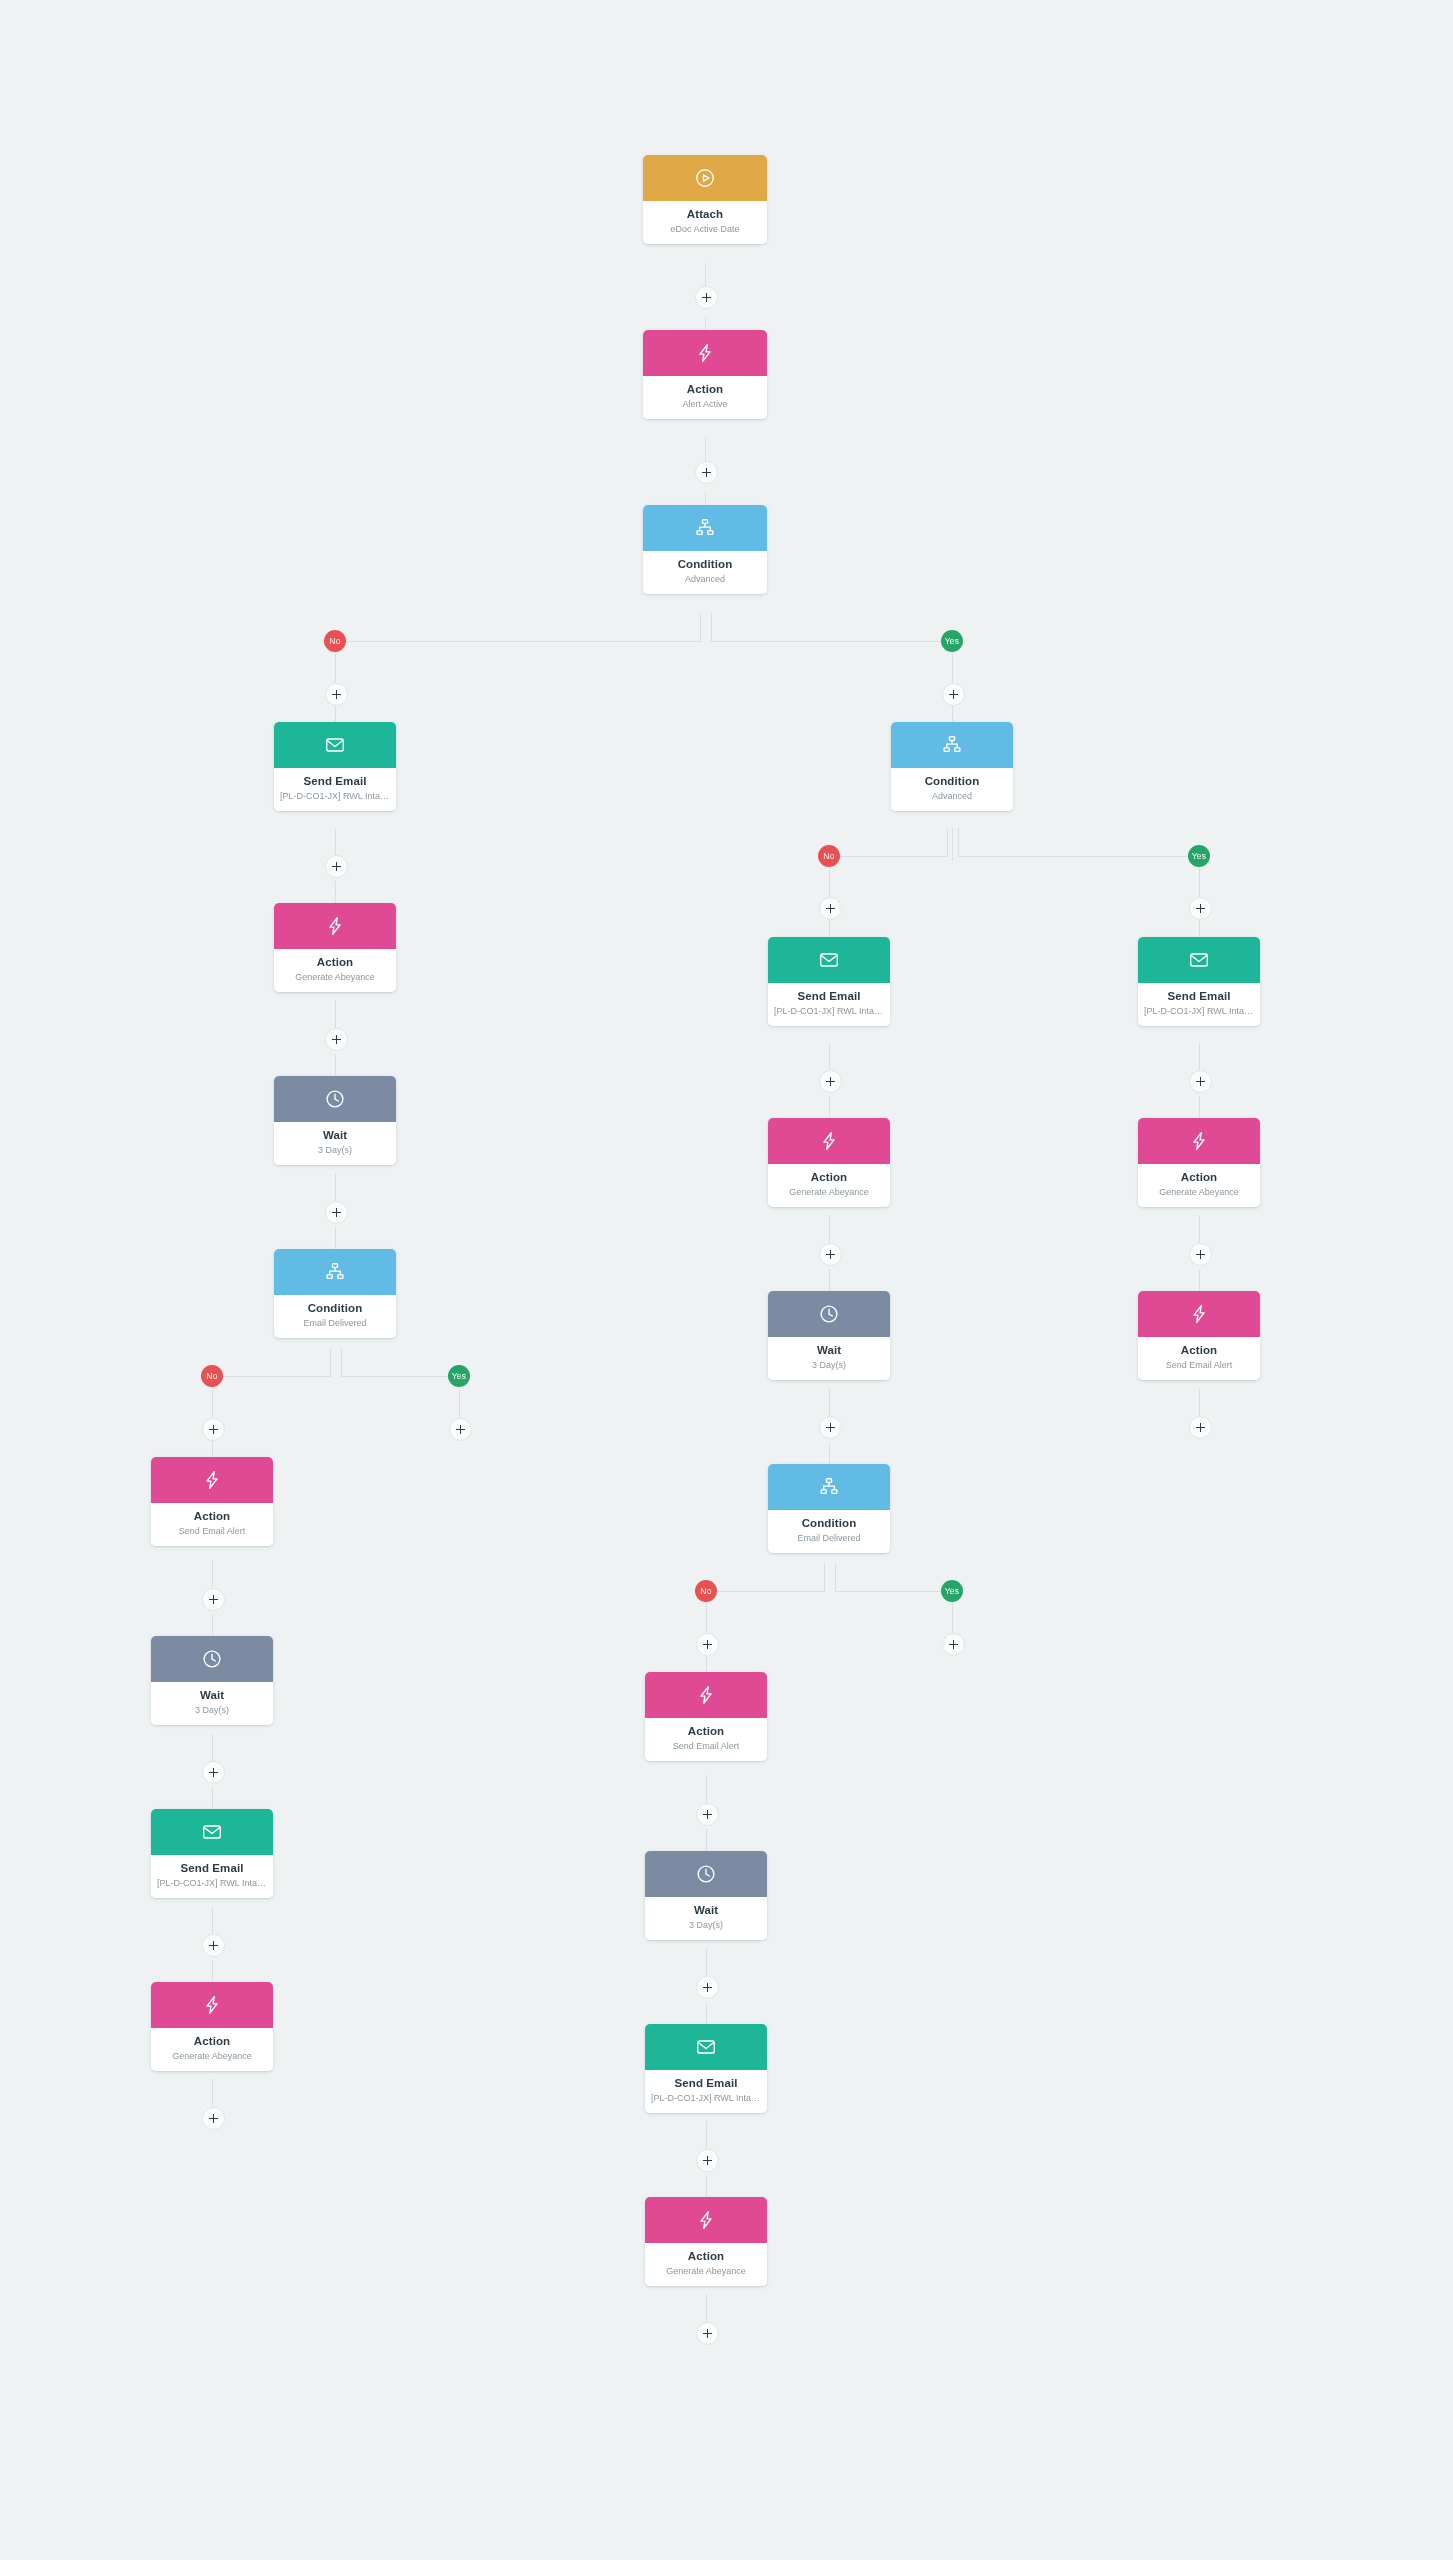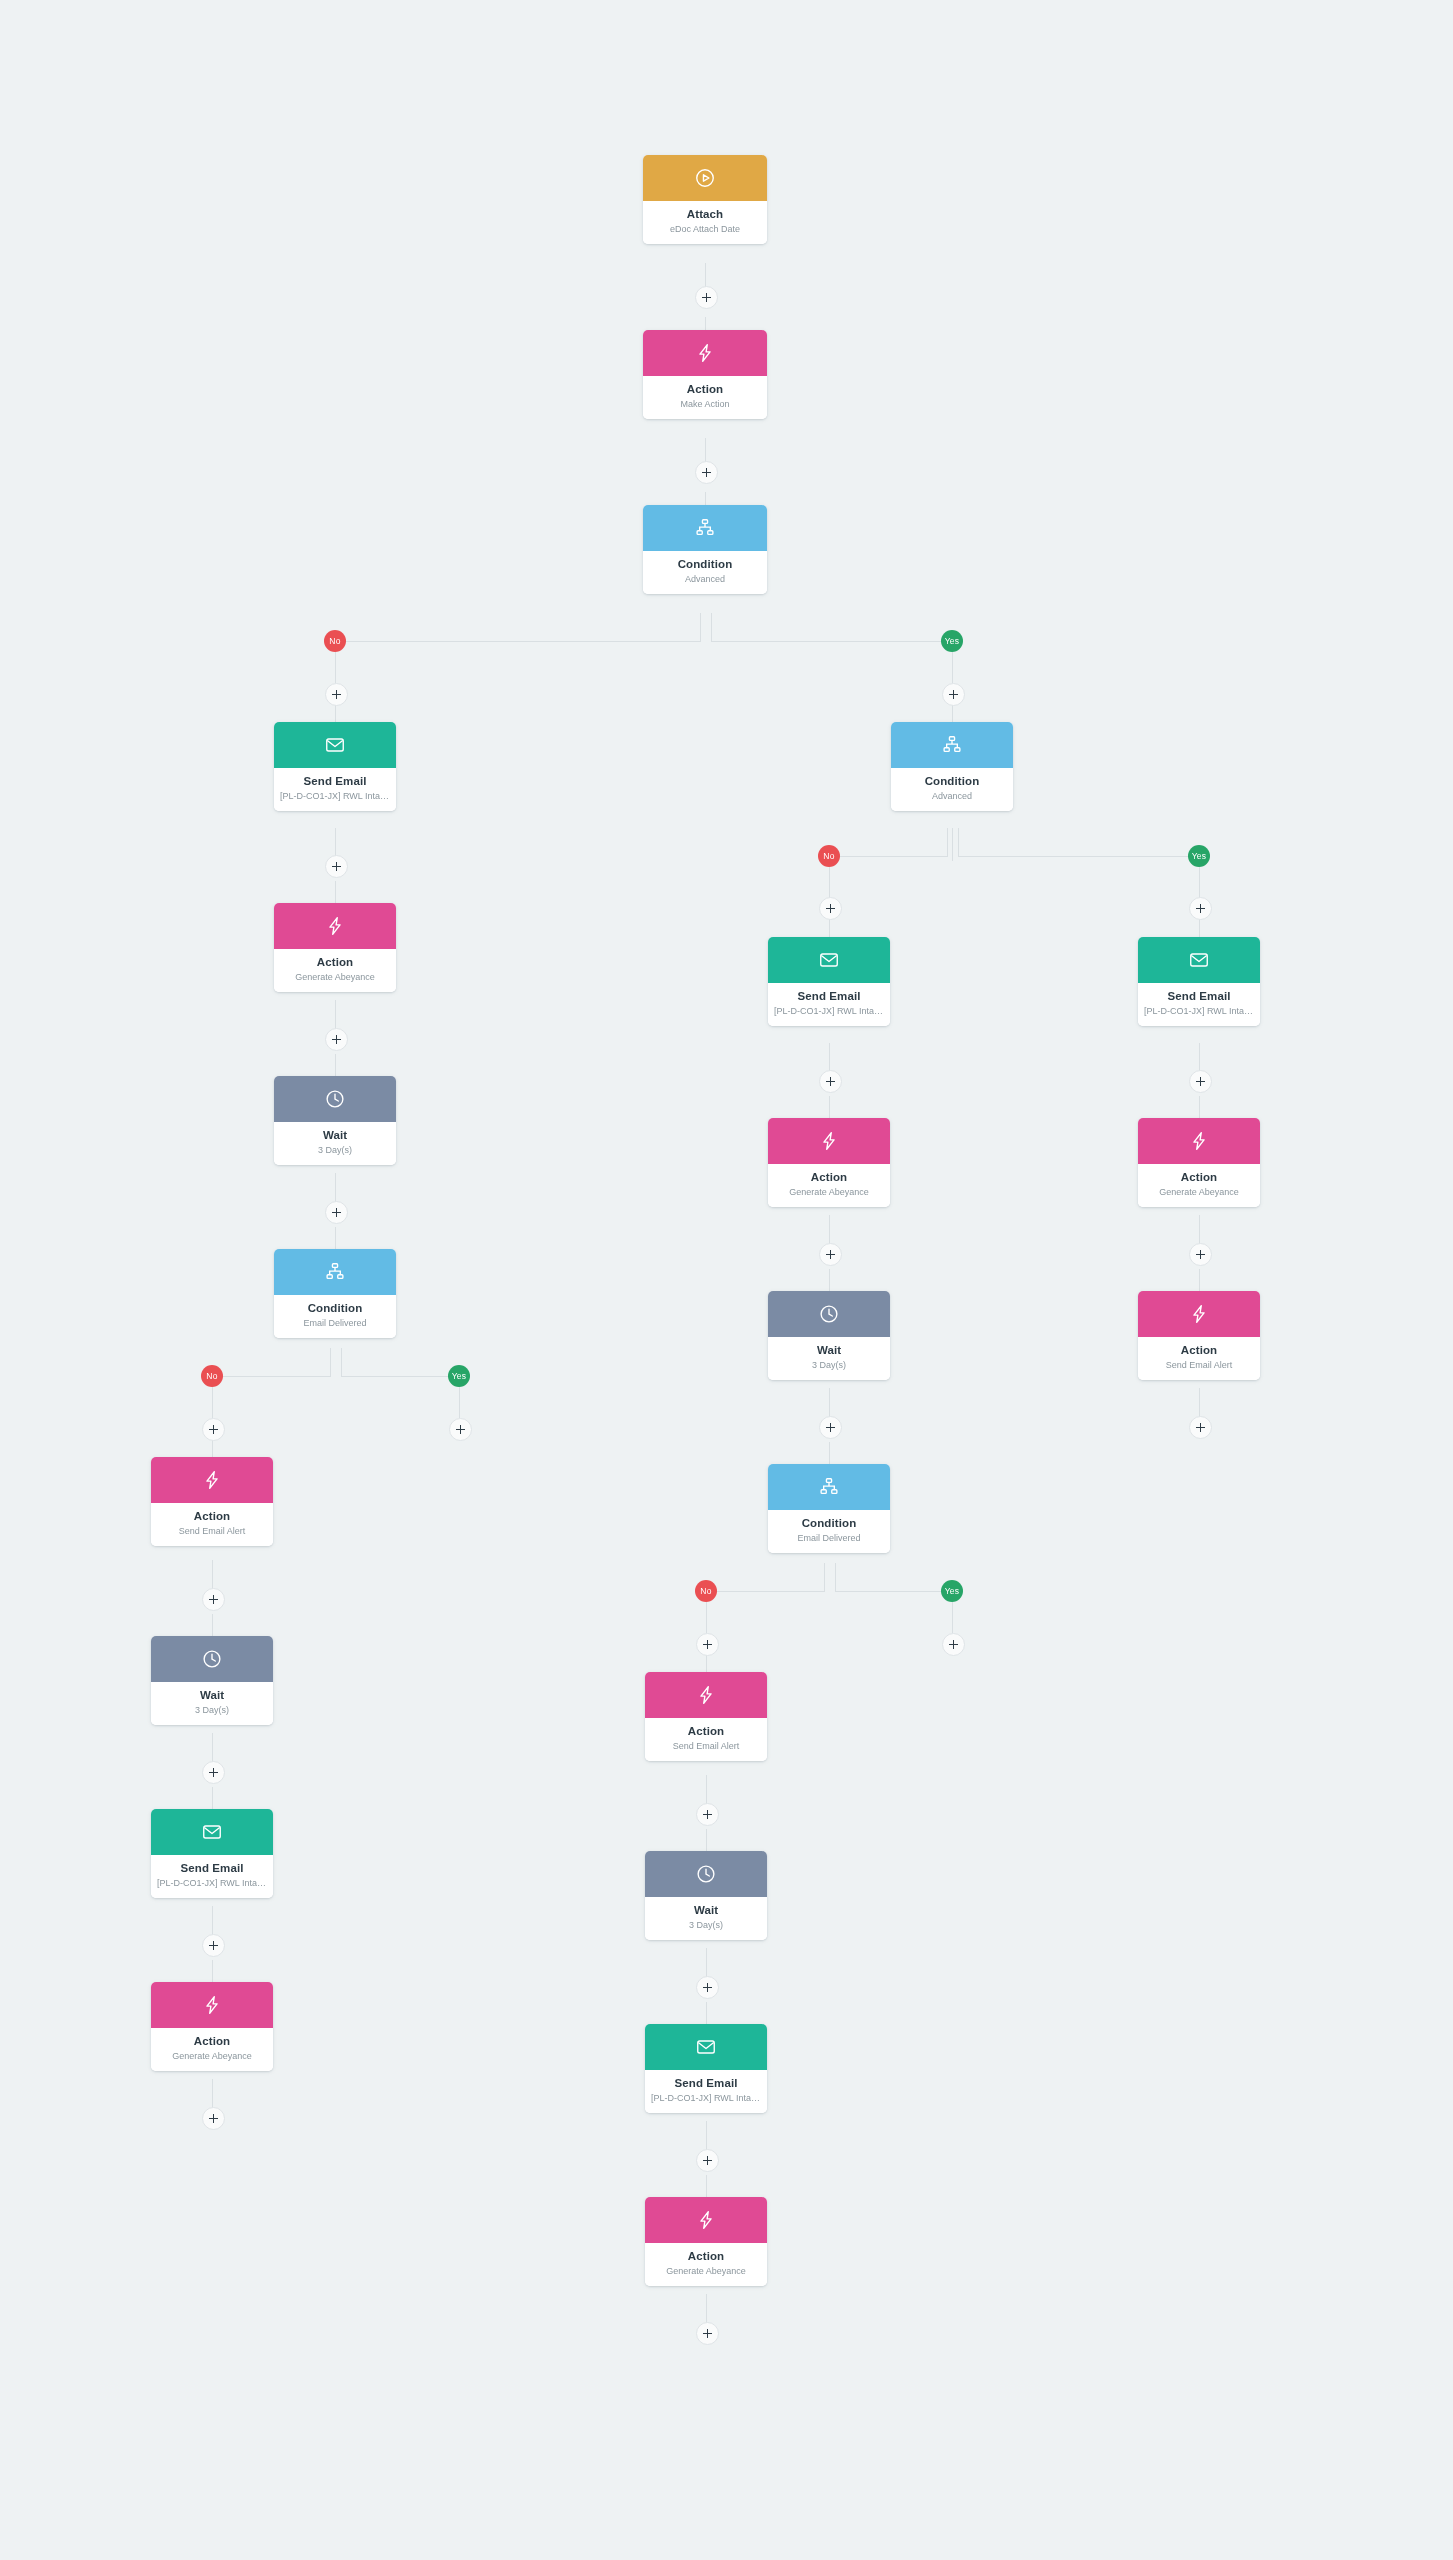--- a/index.html
+++ b/index.html
@@ -127,34 +127,34 @@
 
   <div class="node" style="left:643px;top:155px;width:124px;">
     <div class="head" style="background:#e0a845;">
       <svg width="22" height="22" viewBox="0 0 24 24" fill="none" stroke="#fff" stroke-width="1.5">
         <circle cx="12" cy="12" r="9"></circle>
           <path d="M10.3 8.5l6 3.5-6 3.5z" stroke-linejoin="round"></path>
       </svg>
     </div>
     <div class="body">
       <div class="title">Attach</div>
-      <div class="sub">eDoc Attach Date</div>
+      <div class="sub">eDoc Active Date</div>
     </div>
   </div>
   <div class="plus" style="left:695px;top:286px;"></div>
 
   <div class="node" style="left:643px;top:330px;width:124px;">
     <div class="head" style="background:#e04a94;">
       <svg width="22" height="22" viewBox="0 0 24 24" fill="none" stroke="#fff" stroke-width="1.5">
         <path d="M14.5 3L6.5 13.2h4.3L9.5 21l8-10.2h-4.3z" stroke-linejoin="round"></path>
       </svg>
     </div>
     <div class="body">
       <div class="title">Action</div>
-      <div class="sub">Make Action</div>
+      <div class="sub">Alert Active</div>
     </div>
   </div>
   <div class="plus" style="left:695px;top:461px;"></div>
 
   <div class="node" style="left:643px;top:505px;width:124px;">
     <div class="head" style="background:#62bbe5;">
       <svg width="22" height="22" viewBox="0 0 24 24" fill="none" stroke="#fff" stroke-width="1.5">
         <rect x="9.2" y="3" width="5.6" height="4" rx="1"></rect>
         <rect x="3.4" y="15" width="5.6" height="4" rx="1"></rect>
         <rect x="15" y="15" width="5.6" height="4" rx="1"></rect>

